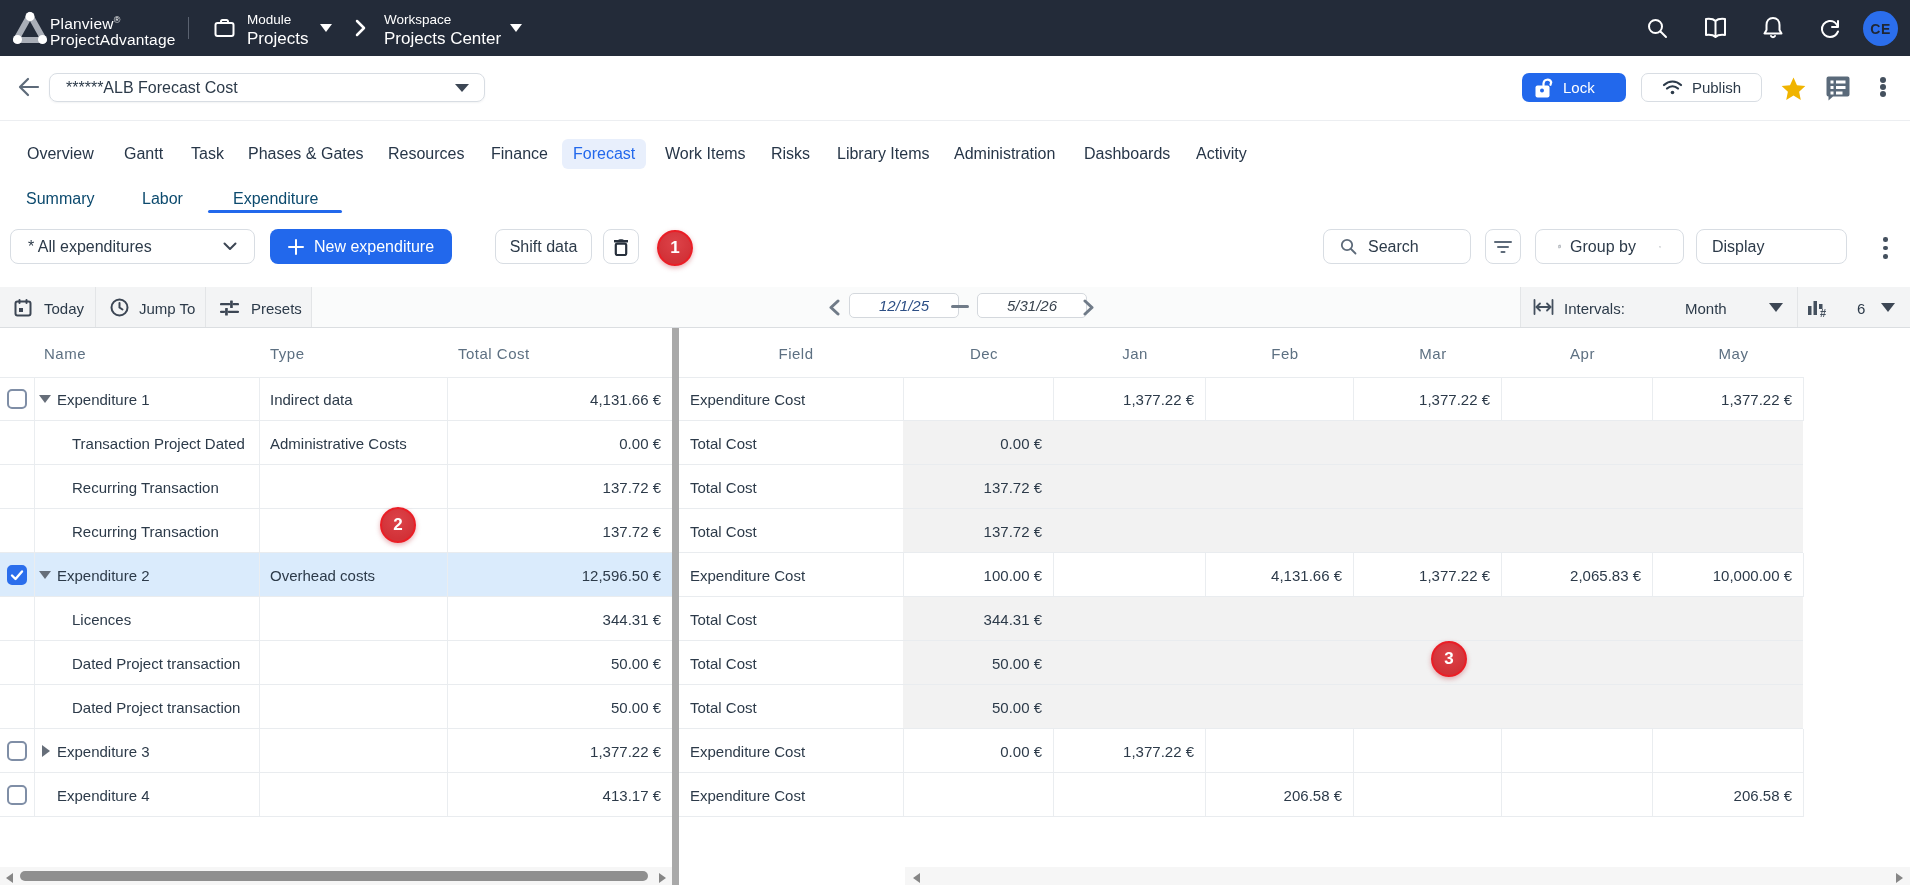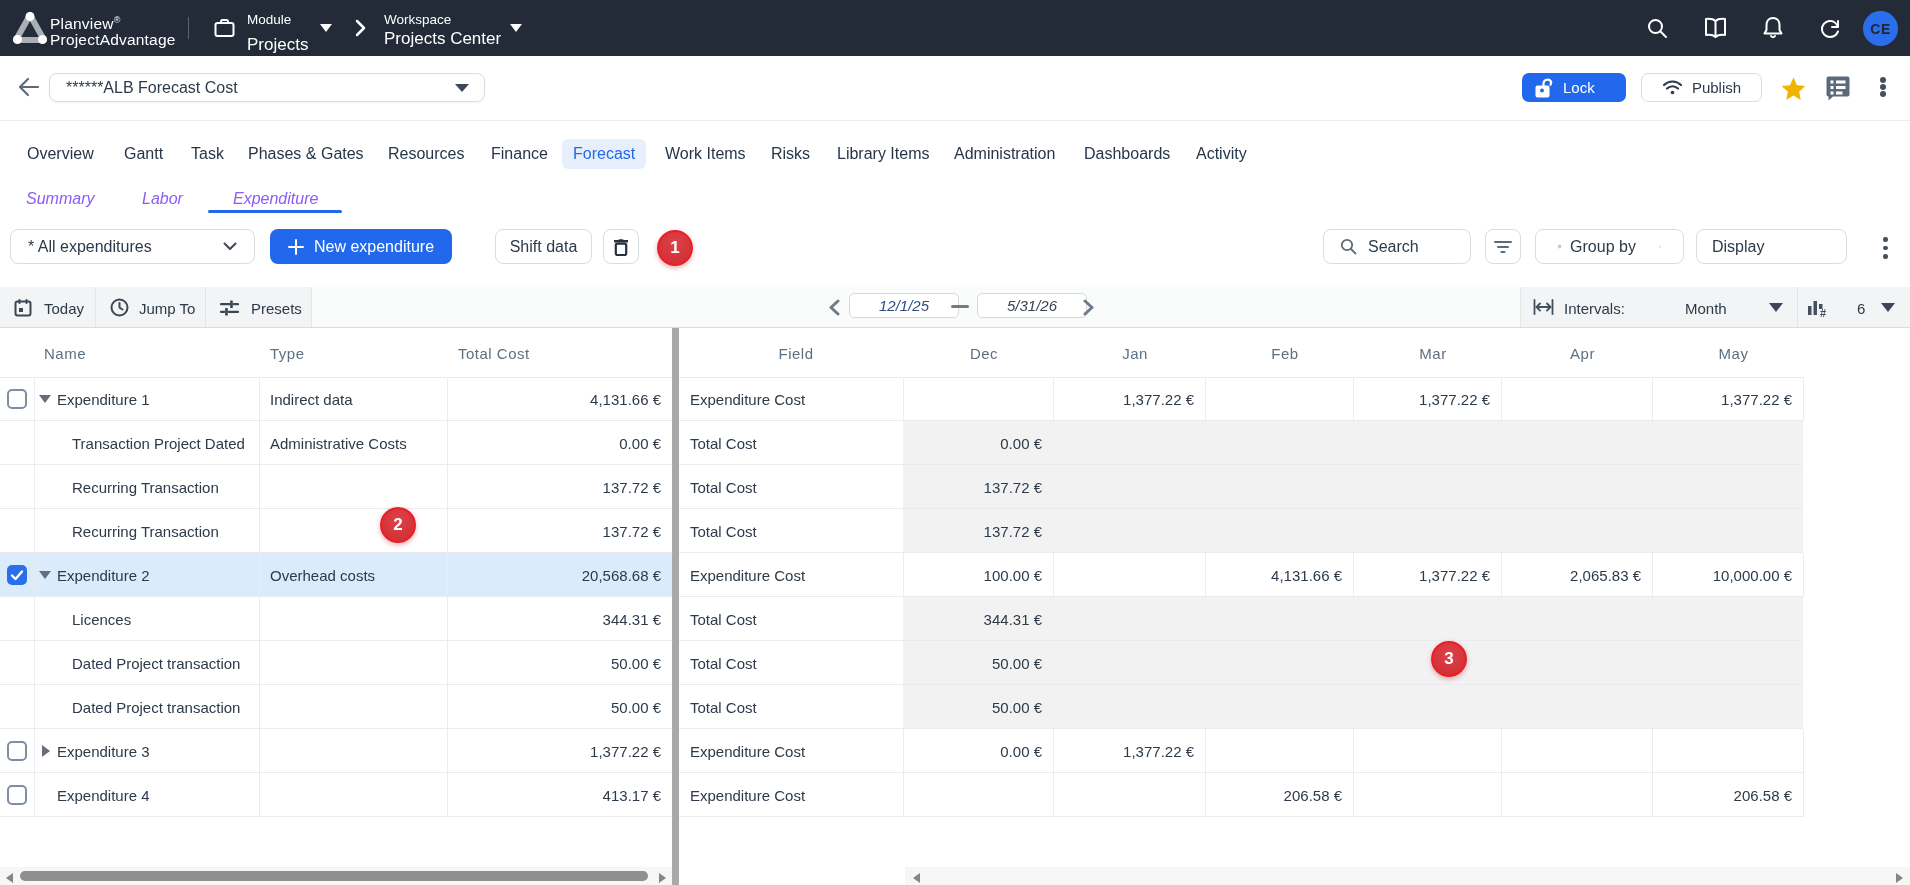--- a/index.html
+++ b/index.html
@@ -17,21 +17,21 @@
 #bar2 { position:absolute; left:0; top:56px; width:1910px; height:65px; background:#fff; border-bottom:1px solid #eceef1; }
 #combo { position:absolute; left:49px; top:17px; width:436px; height:29px; border:1px solid #d8dde3; border-radius:8px; box-shadow:0 1px 2px rgba(40,50,60,.06); display:flex; align-items:center; padding:0 16px; font-size:16px; }
 .btn { position:absolute; display:flex; align-items:center; justify-content:center; border-radius:7px; font-size:15px; }
 #lockbtn { left:1522px; top:17px; width:104px; height:29px; background:#2268ec; color:#fff; gap:10px; justify-content:flex-start; padding-left:13px; }
 #pubbtn { left:1641px; top:17px; width:121px; height:29px; background:#fff; border:1px solid #d8dde3; color:#2c3a49; gap:9px; }
 
 #tabs { position:absolute; left:0; top:121px; width:1910px; height:47px; }
 .tab { position:absolute; top:18px; color:#273648; padding:6px 0; white-space:nowrap; font-size:16px;margin-left:15px; }
 .tab.sel { background:#e8effc; color:#2268ec; padding:6px 11px; border-radius:6px; }
 #subtabs { position:absolute; left:0; top:168px; width:1910px; height:54px; }
-.subtab { position:absolute; top:22px; color:#8b5cf6; font-size:16px;font-style:italic; }
+.subtab { position:absolute; top:22px; color:#0c4a6e; font-size:16px; }
 #subline { position:absolute; left:208px; top:42px; width:134px; height:3px; background:#2268ec; border-radius:2px; }
 
 .tbtn { position:absolute; top:229px; height:35px; border-radius:8px; border:1px solid #d8dde3; background:#fff; display:flex; align-items:center; font-size:16px; }
 #allexp { left:10px; width:245px; padding:0 17px; justify-content:space-between; }
 #newexp { left:270px; width:182px; background:#2268ec; border:none; color:#fff; justify-content:center; gap:10px; }
 #shift { left:495px; width:97px; justify-content:center; }
 #trash { left:603px; width:36px; justify-content:center; }
 #search { left:1323px; width:148px; padding-left:16px; gap:11px; color:#2c3a49; }
 #filter { left:1485px; width:36px; justify-content:center; }
 #groupby { left:1535px; width:149px; padding:0 22px; gap:9px; white-space:nowrap; }
@@ -73,21 +73,21 @@
     <circle cx="5.5" cy="29.5" r="4.5" fill="#fff"></circle>
     <circle cx="30.5" cy="29.5" r="4.5" fill="#fff"></circle>
   </svg>
   <div id="logotext" class="abs" style="left:50px;top:13px">Planview<span style="font-size:9px;vertical-align:6px">®</span><br>ProjectAdvantage</div>
   <div class="navdiv" style="left:188px"></div>
   <svg class="abs" style="left:214px;top:18px" width="21" height="20" viewBox="0 0 21 20">
     <rect x="1.5" y="5" width="18" height="13" rx="2" fill="none" stroke="#fff" stroke-width="2"></rect>
     <path d="M7 5 V3.5 A1.5 1.5 0 0 1 8.5 2 H12.5 A1.5 1.5 0 0 1 14 3.5 V5" fill="none" stroke="#fff" stroke-width="2"></path>
   </svg>
   <div class="abs navlbl1" style="left:247px;top:13px">Module</div>
-  <div class="abs navlbl2" style="left:247px;top:36px">Projects</div>
+  <div class="abs navlbl2" style="left:247px;top:30px">Projects</div>
   <div class="abs" style="left:320px;top:24px;width:0;height:0;border-left:6.5px solid transparent;border-right:6.5px solid transparent;border-top:8px solid #fff"></div>
   <svg class="abs" style="left:352px;top:18px" width="16" height="20" viewBox="0 0 16 20">
       <path d="M5 3 L12 10 L5 17" fill="none" stroke="#fff" stroke-width="2.5" stroke-linecap="round" stroke-linejoin="round"></path>
     </svg>
   <div class="abs navlbl1" style="left:384px;top:13px">Workspace</div>
   <div class="abs navlbl2" style="left:384px;top:30px">Projects Center</div>
   <div class="abs" style="left:510px;top:24px;width:0;height:0;border-left:6.5px solid transparent;border-right:6.5px solid transparent;border-top:8px solid #fff"></div>
 
   <svg class="abs" style="left:1646px;top:17px" width="23" height="23" viewBox="0 0 23 23">
       <circle cx="9.5" cy="9.5" r="6.5" fill="none" stroke="#fff" stroke-width="2"></circle>
@@ -349,21 +349,21 @@
       <div class="rborder" style="top:43px;left:679px;width:1124px"></div>
     </div>
     <div class="row" style="top:225px">
       <div class="abs" style="left:0;top:0;width:672px;height:44px;background:#daebfc"></div>
       <div class="cb on"><svg width="16" height="16" viewBox="0 0 16 16" style="margin:0 0 0 0">
           <path d="M3 8.5 L6.5 12 L13 4.5" fill="none" stroke="#fff" stroke-width="2.4" stroke-linecap="round" stroke-linejoin="round"></path>
         </svg></div>
       <div class="tri-d"></div>
       <div class="lcell" style="left:57px">Expenditure 2</div>
       <div class="lcell" style="left:270px">Overhead costs</div>
-      <div class="lcell rnum" style="left:447px;width:214px">20,568.68 €</div>
+      <div class="lcell rnum" style="left:447px;width:214px">12,596.50 €</div>
       <div class="cellline" style="left:34px"></div>
       <div class="cellline" style="left:259px"></div>
       <div class="cellline" style="left:447px"></div>
       <div class="lcell" style="left:690px">Expenditure Cost</div>
       <div class="lcell rnum" style="left:903px;width:139px">100.00 €</div>
       <div class="cellline" style="left:903px"></div>
       <div class="cellline" style="left:1053px"></div>
       <div class="lcell rnum" style="left:1205px;width:137px">4,131.66 €</div>
       <div class="cellline" style="left:1205px"></div>
       <div class="lcell rnum" style="left:1353px;width:137px">1,377.22 €</div>

